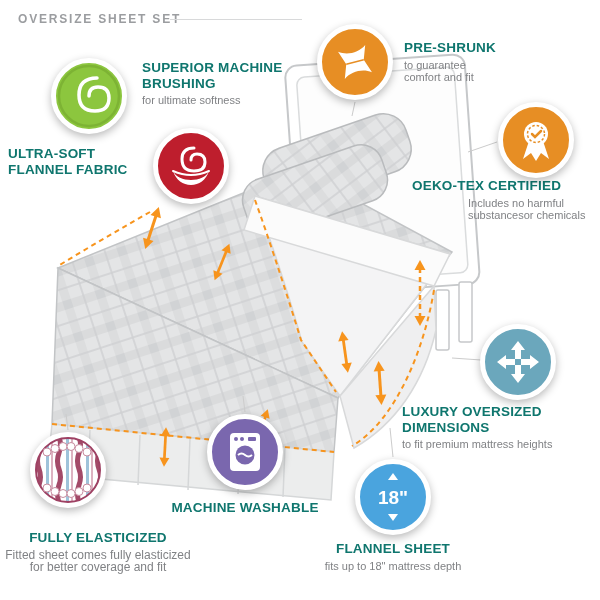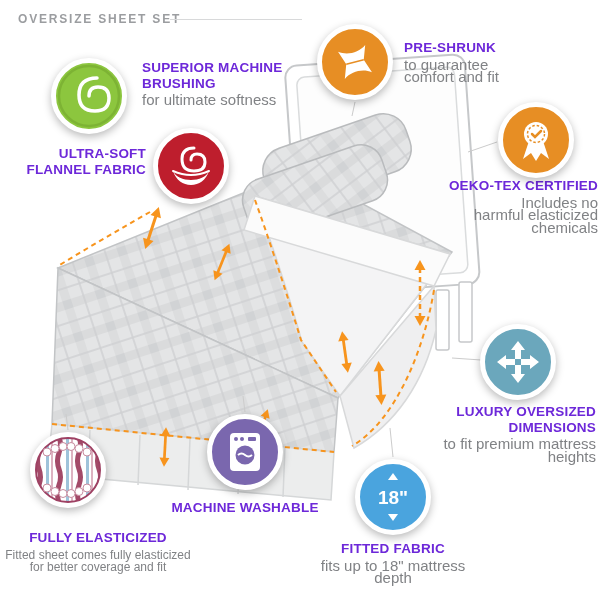--- a/index.html
+++ b/index.html
@@ -20,28 +20,28 @@
   .badge {
     position:absolute; width:76px; height:76px; border-radius:50%;
     border:5px solid #ffffff; box-shadow:0 3px 8px rgba(0,0,0,.28);
     display:flex; align-items:center; justify-content:center; z-index:3;
   }
   .badge svg { width:66px; height:66px; display:block; }
   .badge-elastic { background:#ffffff; }
 
   .tblock { position:absolute; z-index:2; }
   .t-left  { text-align:left; }
-  .t-right { text-align:right; }
+  .t-right { }
   .t-center{ text-align:center; }
   .feature-title {
     font-size:13.5px; font-weight:bold; line-height:15.5px;
-    color:#6d28d9; letter-spacing:.2px;
+    color:#0f766e; letter-spacing:.2px;
   }
   .feature-sub {
-    font-size:15px; line-height:12.5px; color:#808285; margin-top:3px;
+    font-size:11px; line-height:12.5px; color:#808285; margin-top:3px;
   }
   .sub-narrow { width:130px; margin-left:auto; }
 </style>
 </head>
 <body>
 
 <div class="stage">
 
   <svg class="bed-svg" viewBox="0 0 600 600">
     <defs>
@@ -236,30 +236,30 @@
     <div class="feature-title">ULTRA-SOFT FLANNEL FABRIC</div>
   </div>
 
   <div class="tblock t-left" style="left:404px;top:40px;width:96px">
     <div class="feature-title">PRE-SHRUNK</div>
     <div class="feature-sub">to guarantee comfort and fit</div>
   </div>
 
   <div class="tblock t-right" style="left:412px;top:178px;width:186px">
     <div class="feature-title">OEKO-TEX CERTIFIED</div>
-    <div class="feature-sub sub-narrow">Includes no harmful elasticized chemicals</div>
+    <div class="feature-sub sub-narrow">Includes no harmful substancesor chemicals</div>
   </div>
 
   <div class="tblock t-right" style="left:402px;top:404px;width:194px">
     <div class="feature-title">LUXURY OVERSIZED DIMENSIONS</div>
     <div class="feature-sub">to fit premium mattress heights</div>
   </div>
 
   <div class="tblock t-center" style="left:305px;top:541px;width:176px">
-    <div class="feature-title">FITTED FABRIC</div>
+    <div class="feature-title">FLANNEL SHEET</div>
     <div class="feature-sub">fits up to 18" mattress depth</div>
   </div>
 
   <div class="tblock t-center" style="left:157px;top:500px;width:176px">
     <div class="feature-title">MACHINE WASHABLE</div>
   </div>
 
   <div class="tblock t-center" style="left:2px;top:530px;width:192px">
     <div class="feature-title">FULLY ELASTICIZED</div>
     <div class="feature-sub" style="font-size:12px;line-height:12px">Fitted sheet comes fully elasticized for better coverage and fit</div>

